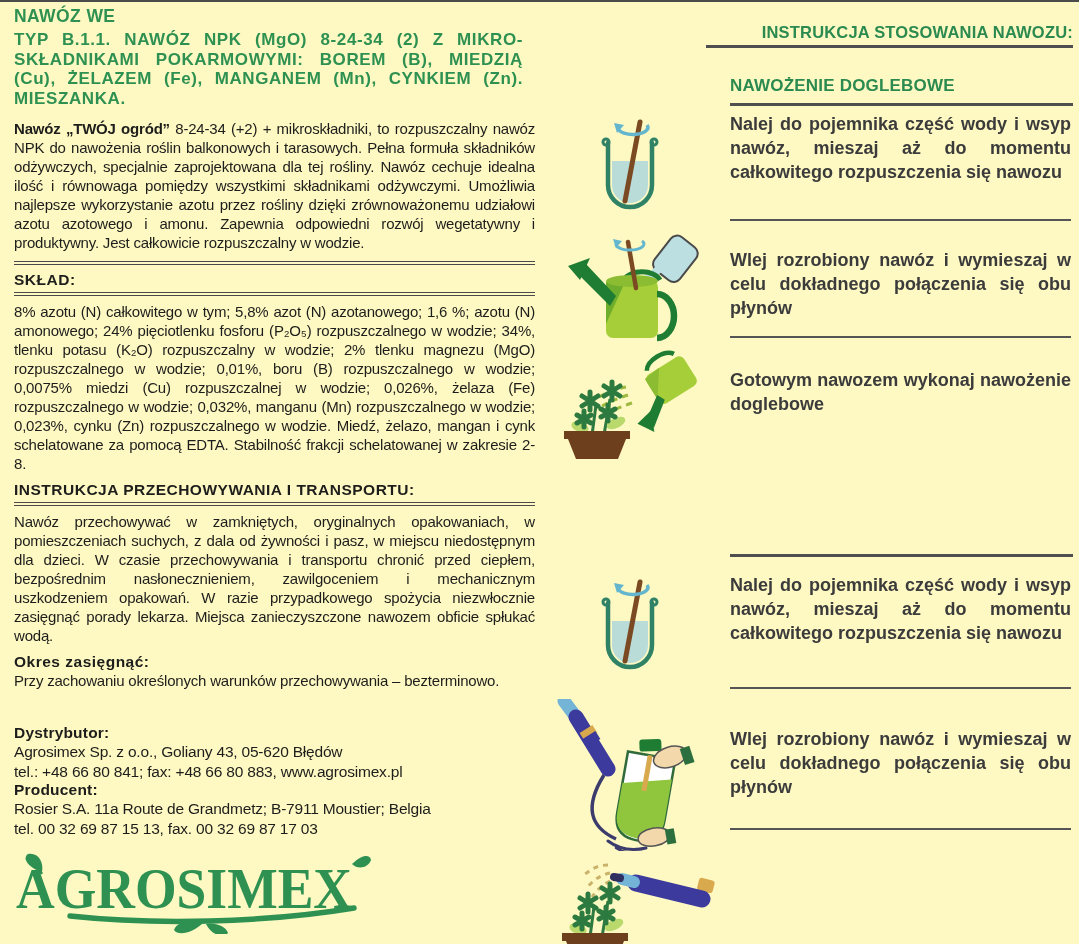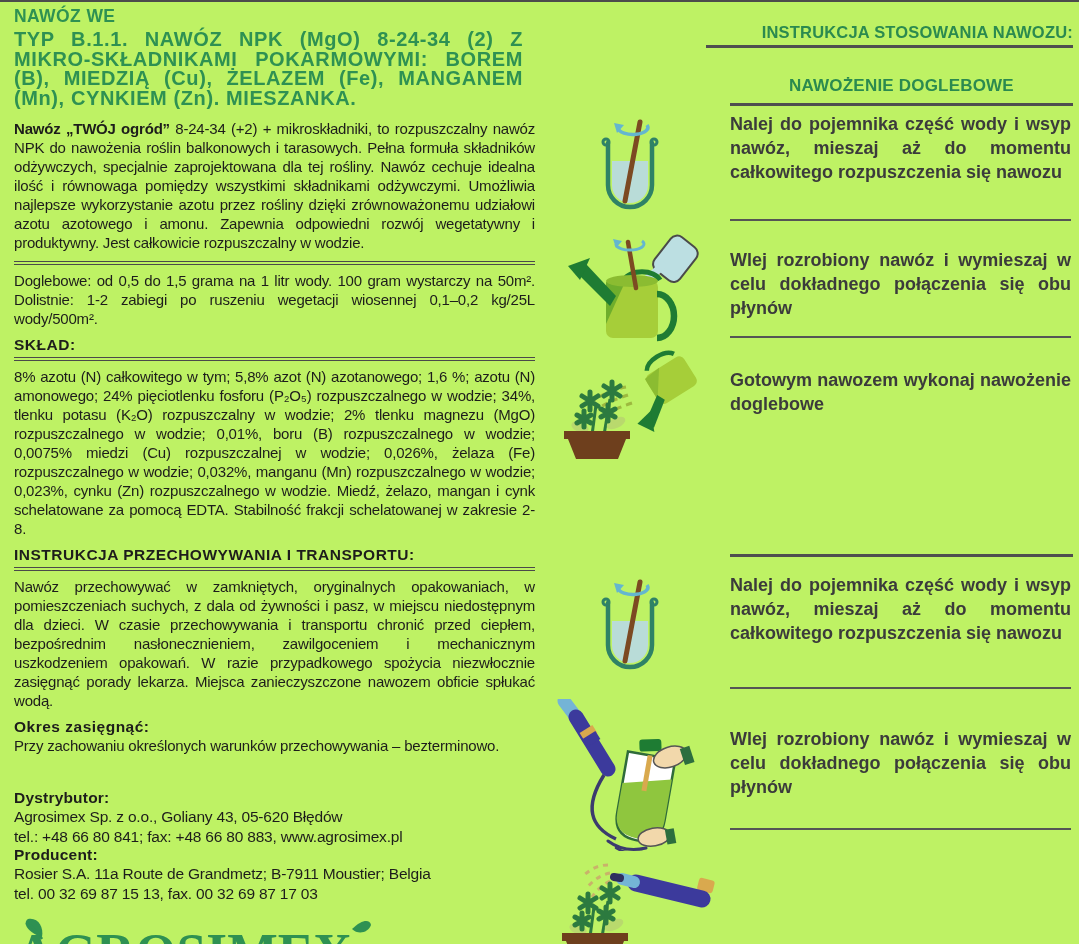--- a/index.html
+++ b/index.html
@@ -1,43 +1,43 @@
 <!DOCTYPE html>
 <html><head>
 <meta charset="utf-8">
 <style>
   html,body{margin:0;padding:0;background:#ffffff;}
-  .page{position:relative;width:1079px;height:944px;background:#bef264;overflow:hidden;
+  .page{position:relative;width:1079px;height:944px;background:#fef9c3;overflow:hidden;
         font-family:"Liberation Sans",sans-serif;color:#1d1d1b;}
   .top-edge{position:absolute;top:0;left:0;right:0;height:2px;background:#4c4c4c;}
 
   
   .col-left{position:absolute;left:14px;top:6px;width:521px;}
   .green-title{margin:0 0 3px 0;font-size:17.5px;font-weight:bold;color:#2e9152;letter-spacing:.4px;}
-  .green-sub{margin:0 12px 11px 0;font-size:20px;font-weight:bold;color:#2e9152;
+  .green-sub{margin:0 12px 11px 0;font-size:17px;font-weight:bold;color:#2e9152;
              line-height:19.5px;letter-spacing:.6px;text-align:justify;}
   .body{font-size:15px;line-height:19px;letter-spacing:-.2px;text-align:justify;margin:0;}
   .intro{margin-bottom:9px;}
   .sec-h{margin:0;font-size:15.5px;font-weight:bold;letter-spacing:.5px;}
   .dbl-rule{height:2px;border-top:1.5px solid #4a4a4a;border-bottom:1.5px solid #4a4a4a;margin:3px 0 6px 0;}
   .sec-p{margin-bottom:8px;}
   .validity-h{margin-top:2px;}
   .validity-p{margin-bottom:34px;}
   .contact p{margin:0;font-size:15.5px;line-height:19.5px;letter-spacing:-.2px;text-align:left;}
   .contact .sec-h{letter-spacing:.2px;}
   .logo-wrap{margin-top:10px;}
 
   
   .col-right{position:absolute;left:556px;top:17px;width:523px;height:944px;}
   .r-abs{position:absolute;}
   .r-header{top:6px;left:150px;right:6px;text-align:right;font-size:16.5px;font-weight:bold;
             color:#2b8a4f;letter-spacing:.2px;}
   .r-rule{height:2.5px;background:#4f4f4f;}
   .rule-header{top:28px;left:150px;right:6px;}
-  .r-sec-h{left:174px;right:6px;text-align:center;font-size:17px;font-weight:bold;color:#2b8a4f;letter-spacing:.2px;}
+  .r-sec-h{left:174px;right:6px;text-align:left;font-size:17px;font-weight:bold;color:#2b8a4f;letter-spacing:.2px;}
   .sec1-h{top:59px;} .rule-sec1{top:86px;left:174px;right:6px;}
   .sec2-h{top:507px;} .rule-sec2{top:537px;left:174px;right:6px;}
   .step-text{left:174px;right:8px;font-size:18px;line-height:24px;font-weight:bold;color:#3b3b3b;text-align:justify;}
   .t1{top:95px;} .t2{top:231px;} .t3{top:351px;}
   .t4{top:556px;} .t5{top:710px;} .t6{top:860px;}
   .rule-a{top:202px;left:174px;right:8px;height:2px;background:#555;}
   .rule-b{top:319px;left:174px;right:8px;height:2px;background:#555;}
   .rule-c{top:670px;left:174px;right:8px;height:2px;background:#555;}
   .rule-d{top:811px;left:174px;right:8px;height:2px;background:#555;}
   .i1{top:98px;left:38px;} .i2{top:207px;left:8px;} .i3{top:330px;left:0px;}
@@ -49,21 +49,20 @@
 <div class="page">
   <div class="top-edge"></div>
 
   <div class="col-left">
     <h1 class="green-title">NAWÓZ WE</h1>
     <h2 class="green-sub">TYP B.1.1. NAWÓZ NPK (MgO) 8-24-34 (2) Z MIKRO-SKŁADNIKAMI POKARMOWYMI: BOREM (B), MIEDZIĄ (Cu), ŻELAZEM (Fe), MANGANEM (Mn), CYNKIEM (Zn). MIESZANKA.</h2>
 
     <p class="body intro"><b>Nawóz „TWÓJ ogród”</b><span> 8-24-34 (+2) + mikroskładniki, to rozpuszczalny nawóz NPK do nawożenia roślin balkonowych i tarasowych. Pełna formuła składników odżywczych, specjalnie zaprojektowana dla tej rośliny. Nawóz cechuje idealna ilość i równowaga pomiędzy wszystkimi składnikami odżywczymi. Umożliwia najlepsze wykorzystanie azotu przez rośliny dzięki zrównoważonemu udziałowi azotu azotowego i amonu. Zapewnia odpowiedni rozwój wegetatywny i produktywny. Jest całkowicie rozpuszczalny w wodzie.</span></p>
 
     <div class="dbl-rule"></div>
-    <p class="body sec-p">Doglebowe: od 0,5 do 1,5 grama na 1 litr wody. 100 gram wystarczy na 50m². Dolistnie: 1-2 zabiegi po ruszeniu wegetacji wiosennej 0,1–0,2 kg/25L wody/500m².</p>
 
     <h3 class="sec-h">SKŁAD:</h3>
     <div class="dbl-rule"></div>
     <p class="body sec-p">8% azotu (N) całkowitego w tym; 5,8% azot (N) azotanowego; 1,6 %; azotu (N) amonowego; 24% pięciotlenku fosforu (P₂O₅) rozpuszczalnego w wodzie; 34%, tlenku potasu (K₂O) rozpuszczalny w wodzie; 2% tlenku magnezu (MgO) rozpuszczalnego w wodzie; 0,01%, boru (B) rozpuszczalnego w wodzie; 0,0075% miedzi (Cu) rozpuszczalnej w wodzie; 0,026%, żelaza (Fe) rozpuszczalnego w wodzie; 0,032%, manganu (Mn) rozpuszczalnego w wodzie; 0,023%, cynku (Zn) rozpuszczalnego w wodzie. Miedź, żelazo, mangan i cynk schelatowane za pomocą EDTA. Stabilność frakcji schelatowanej w zakresie 2-8.</p>
 
     <h3 class="sec-h">INSTRUKCJA PRZECHOWYWANIA I TRANSPORTU:</h3>
     <div class="dbl-rule"></div>
     <p class="body sec-p">Nawóz przechowywać w zamkniętych, oryginalnych opakowaniach, w pomieszczeniach suchych, z dala od żywności i pasz, w miejscu niedostępnym dla dzieci. W czasie przechowywania i transportu chronić przed ciepłem, bezpośrednim nasłonecznieniem, zawilgoceniem i mechanicznym uszkodzeniem opakowań. W razie przypadkowego spożycia niezwłocznie zasięgnąć porady lekarza. Miejsca zanieczyszczone nawozem obficie spłukać wodą.</p>
 
     <h3 class="sec-h validity-h">Okres zasięgnąć:</h3>

